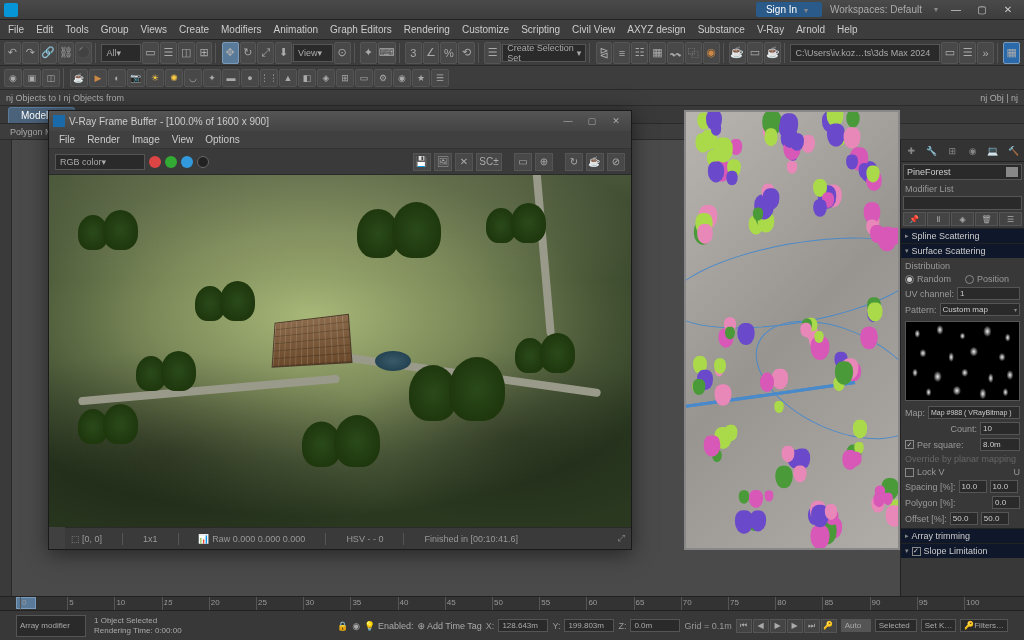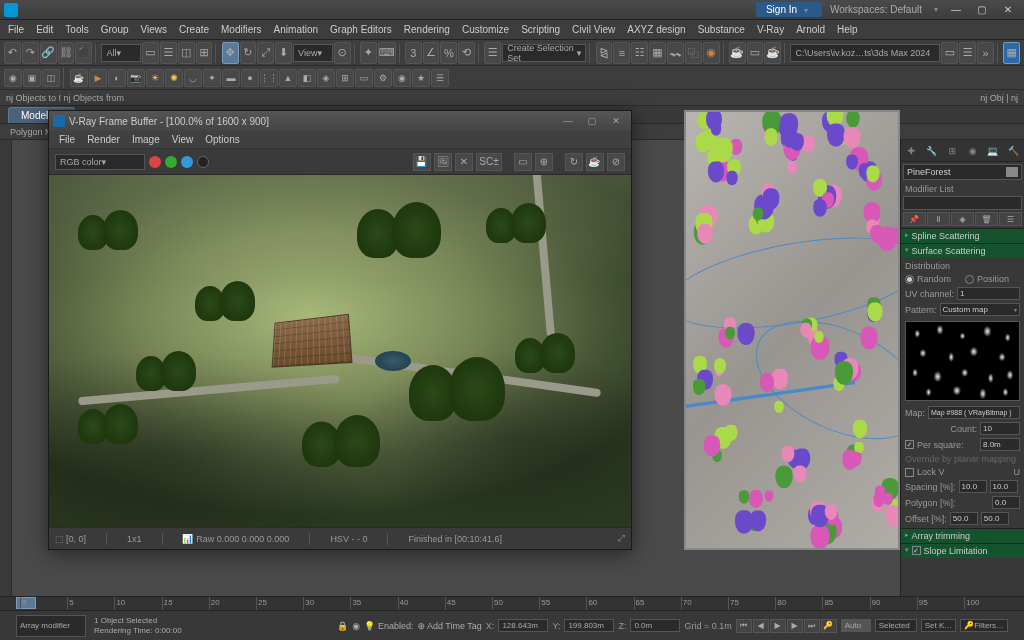--- a/index.html
+++ b/index.html
@@ -66,21 +66,21 @@
   .r1 { left: 5%; top: 60%; width: 45%; transform: rotate(-5deg); }
   .r2 { left: 45%; top: 55%; width: 50%; transform: rotate(8deg); }
   .r3 { left: 70%; top: 20%; width: 30%; transform: rotate(85deg); }
   .tree-cluster { position: absolute; width: 60px; height: 40px; }
   .tree-cluster::before, .tree-cluster::after { content:""; position:absolute; border-radius: 50% 50% 40% 40%; background: radial-gradient(#2a4a1a,#1a3008); }
   .tree-cluster::before { width: 30px; height: 35px; left: 0; top: 5px; }
   .tree-cluster::after { width: 35px; height: 40px; right: 0; top: 0; }
   .tc1 { left: 5%; top: 10%; } .tc2 { left: 5%; top: 65%; } .tc3 { left: 55%; top: 10%; transform: scale(1.4); } .tc4 { left: 65%; top: 55%; transform: scale(1.6); } .tc5 { left: 25%; top: 30%; } .tc6 { left: 80%; top: 45%; } .tc7 { left: 15%; top: 50%; } .tc8 { left: 45%; top: 70%; transform: scale(1.3);} .tc9 { left: 75%; top: 8%; }
   .pond { position: absolute; left: 56%; top: 50%; width: 36px; height: 20px; background: radial-gradient(#3a5a6a,#1a3a4a); border-radius: 50%; }
   .hill-shade { position: absolute; inset: 0; background: linear-gradient(180deg, rgba(255,255,200,.15), transparent 30%), radial-gradient(ellipse 40% 30% at 20% 80%, rgba(0,0,0,.3), transparent), radial-gradient(ellipse 30% 25% at 80% 75%, rgba(0,0,0,.25), transparent); pointer-events: none; }
-  .vfb-status { position: absolute; left: 0; right: 0; bottom: 0; height: 22px; background: #3a3a3a; display: flex; align-items: center; padding: 0 6px; font-size: 9px; color: #999; gap: 20px; border-top: 1px solid #2a2a2a; }
+  .vfb-status { position: absolute; left: 16px; right: 0; bottom: 0; height: 22px; background: #3a3a3a; display: flex; align-items: center; padding: 0 6px; font-size: 9px; color: #999; gap: 20px; border-top: 1px solid #2a2a2a; }
   .vfb-status-sep { width: 1px; height: 12px; background: #555; }
   
   
   .viewport2 { position: absolute; left: 672px; top: -30px; width: 216px; height: 440px; background: #aaa; overflow: hidden; border: 2px solid #888; }
   .vp2-bg { position: absolute; inset: 0; background: linear-gradient(135deg, #b8b4b0, #989490 50%, #b0aca8); }
   .vp2-road { position: absolute; border: 1px solid #4a8aca; background: transparent; }
   .vr1 { left: -20px; top: 30%; width: 260px; height: 80px; border-radius: 50%; transform: rotate(-10deg); }
   .vr2 { left: 30%; top: 50%; width: 180px; height: 100px; border-radius: 50%; transform: rotate(25deg); }
   .vr3 { left: -30px; top: 65%; width: 200px; height: 3px; background: #4a8aca; transform: rotate(-8deg); }
   .scatter-dot { position: absolute; width: 14px; height: 18px; border-radius: 40% 40% 50% 50%; }
@@ -93,21 +93,21 @@
   .rp-tab.active { color: #4ac; }
   .rp-name { height: 16px; background: #2a2a2a; border: 1px solid #555; margin: 2px; padding: 0 3px; display: flex; align-items: center; color: #ccc; }
   .rp-modlist-label { padding: 2px 4px; color: #999; }
   .rp-modlist { height: 14px; background: #2a2a2a; border: 1px solid #555; margin: 0 2px; }
   .rp-modstack { margin: 2px; background: #2a2a2a; border: 1px solid #555; padding: 1px; }
   .rp-mod-item { background: #3a5a7a; color: #fff; padding: 2px 4px; border: 1px solid #4a6a8a; }
   .rp-mod-spacer { height: 40px; }
   .rp-stackbtns { display: flex; gap: 1px; margin: 2px; }
   .rp-stackbtn { flex: 1; height: 14px; background: #444; border: 1px solid #555; display: flex; align-items: center; justify-content: center; font-size: 8px; color: #aaa; }
   .rp-rollout { border-top: 1px solid #222; }
-  .rp-rollout-hdr { background: #14532d; padding: 2px 4px; display: flex; align-items: flex-start; color: #ccc; font-size: 9px; cursor: pointer; }
+  .rp-rollout-hdr { background: #0f172a; padding: 2px 4px; display: flex; align-items: center; color: #ccc; font-size: 9px; cursor: pointer; }
   .rp-rollout-hdr::before { content: "▾"; margin-right: 3px; font-size: 7px; color: #888; }
   .rp-rollout-hdr.collapsed::before { content: "▸"; }
   .rp-rollout-body { padding: 3px 4px; display: flex; flex-direction: column; gap: 3px; }
   .rp-row { display: flex; align-items: center; gap: 3px; }
   .rp-label { color: #999; font-size: 9px; }
   .rp-radio { width: 9px; height: 9px; border-radius: 50%; border: 1px solid #888; display: inline-flex; align-items: center; justify-content: center; }
   .rp-radio.checked::after { content: ""; width: 5px; height: 5px; background: #ccc; border-radius: 50%; }
   .rp-check { width: 9px; height: 9px; border: 1px solid #888; display: inline-flex; align-items: center; justify-content: center; font-size: 7px; color: #ccc; }
   .rp-input { flex: 1; height: 13px; background: #2a2a2a; border: 1px solid #555; color: #ccc; padding: 0 2px; font-size: 8px; display: flex; align-items: center; }
   .rp-combo { flex: 1; height: 13px; background: #2a2a2a; border: 1px solid #555; color: #ccc; padding: 0 2px; font-size: 8px; display: flex; align-items: center; justify-content: space-between; }

